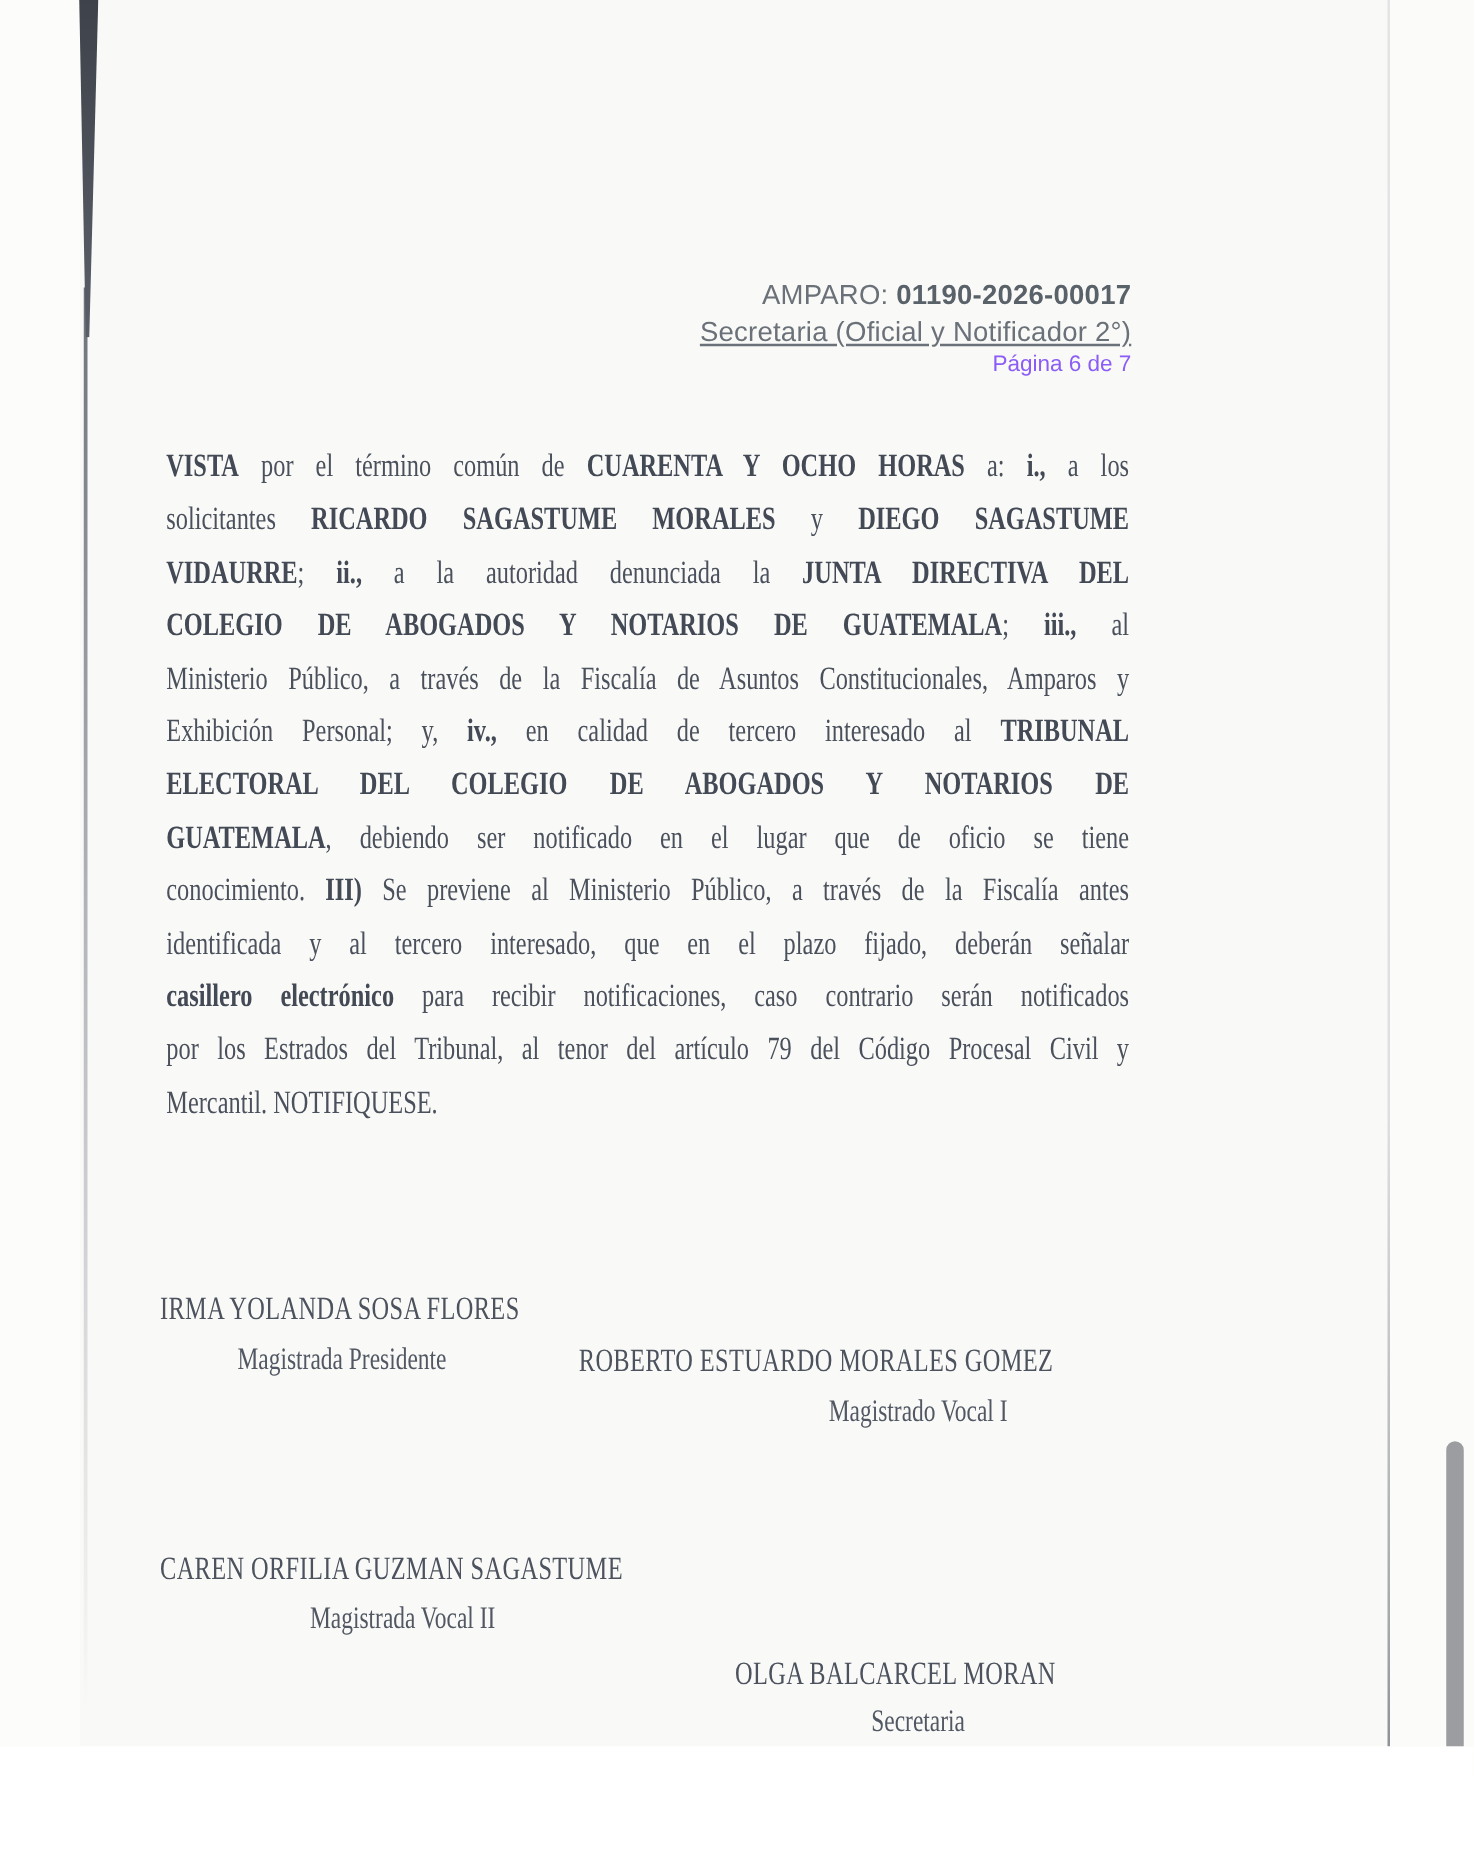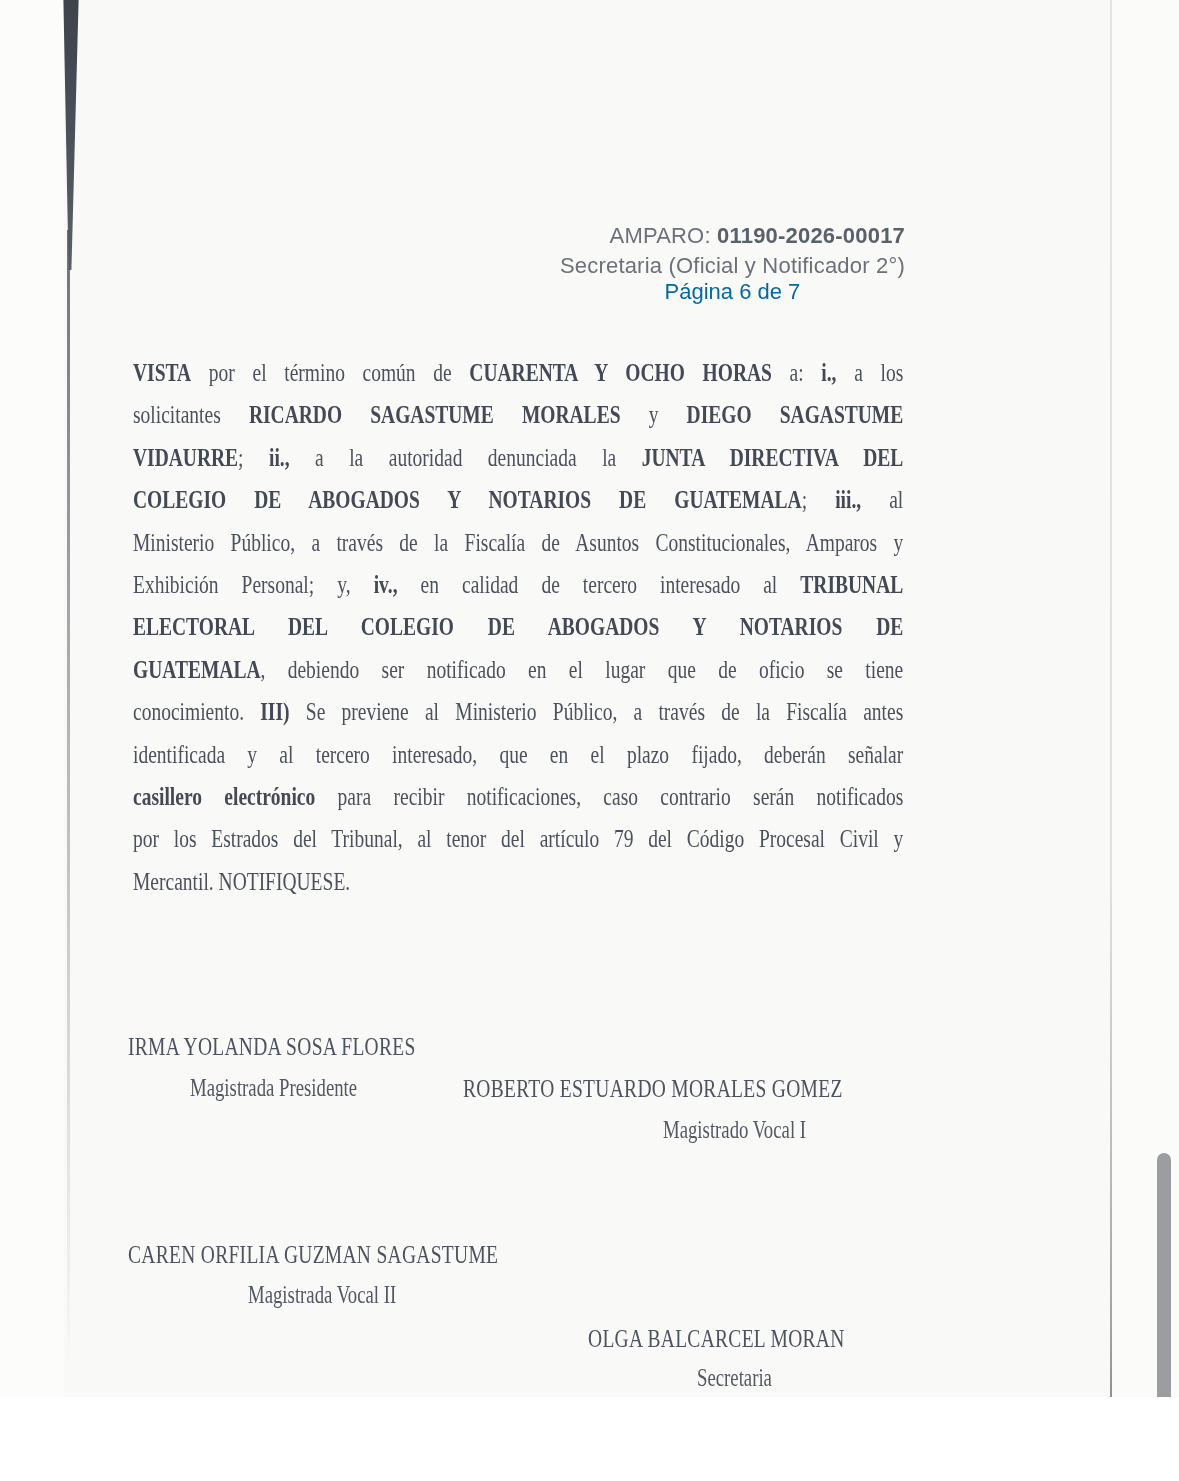--- a/index.html
+++ b/index.html
@@ -52,22 +52,22 @@
   
   .header {
     position: absolute; right: 274px; top: 221px;
     text-align: right;
     font-family: "Liberation Sans", sans-serif;
     color: #6b7179;
     filter: blur(0.25px);
   }
   .header .h1 { font-size: 22px; line-height: 30px; letter-spacing: 0.2px; }
   .header .h1 .num { font-weight: 700; color: #596169; }
-  .header .h2 { font-size: 22px; line-height: 29px; letter-spacing: 0.2px; }
-  .header .h3 { font-size: 22px; line-height: 23px; color: #0369a1; text-align: center; }
+  .header .h2 { font-size: 22px; line-height: 29px; letter-spacing: 0.2px; text-decoration: underline; }
+  .header .h3 { font-size: 18px; line-height: 23px; color: #8b5cf6; }
 
   
   .para {
     position: absolute; left: 133px; top: 352px; width: 1027px;
     transform: scaleX(0.75); transform-origin: 0 0;
     color: #4b515c;
     font-size: 26px;
     filter: blur(0.25px);
   }
   .para .line {

